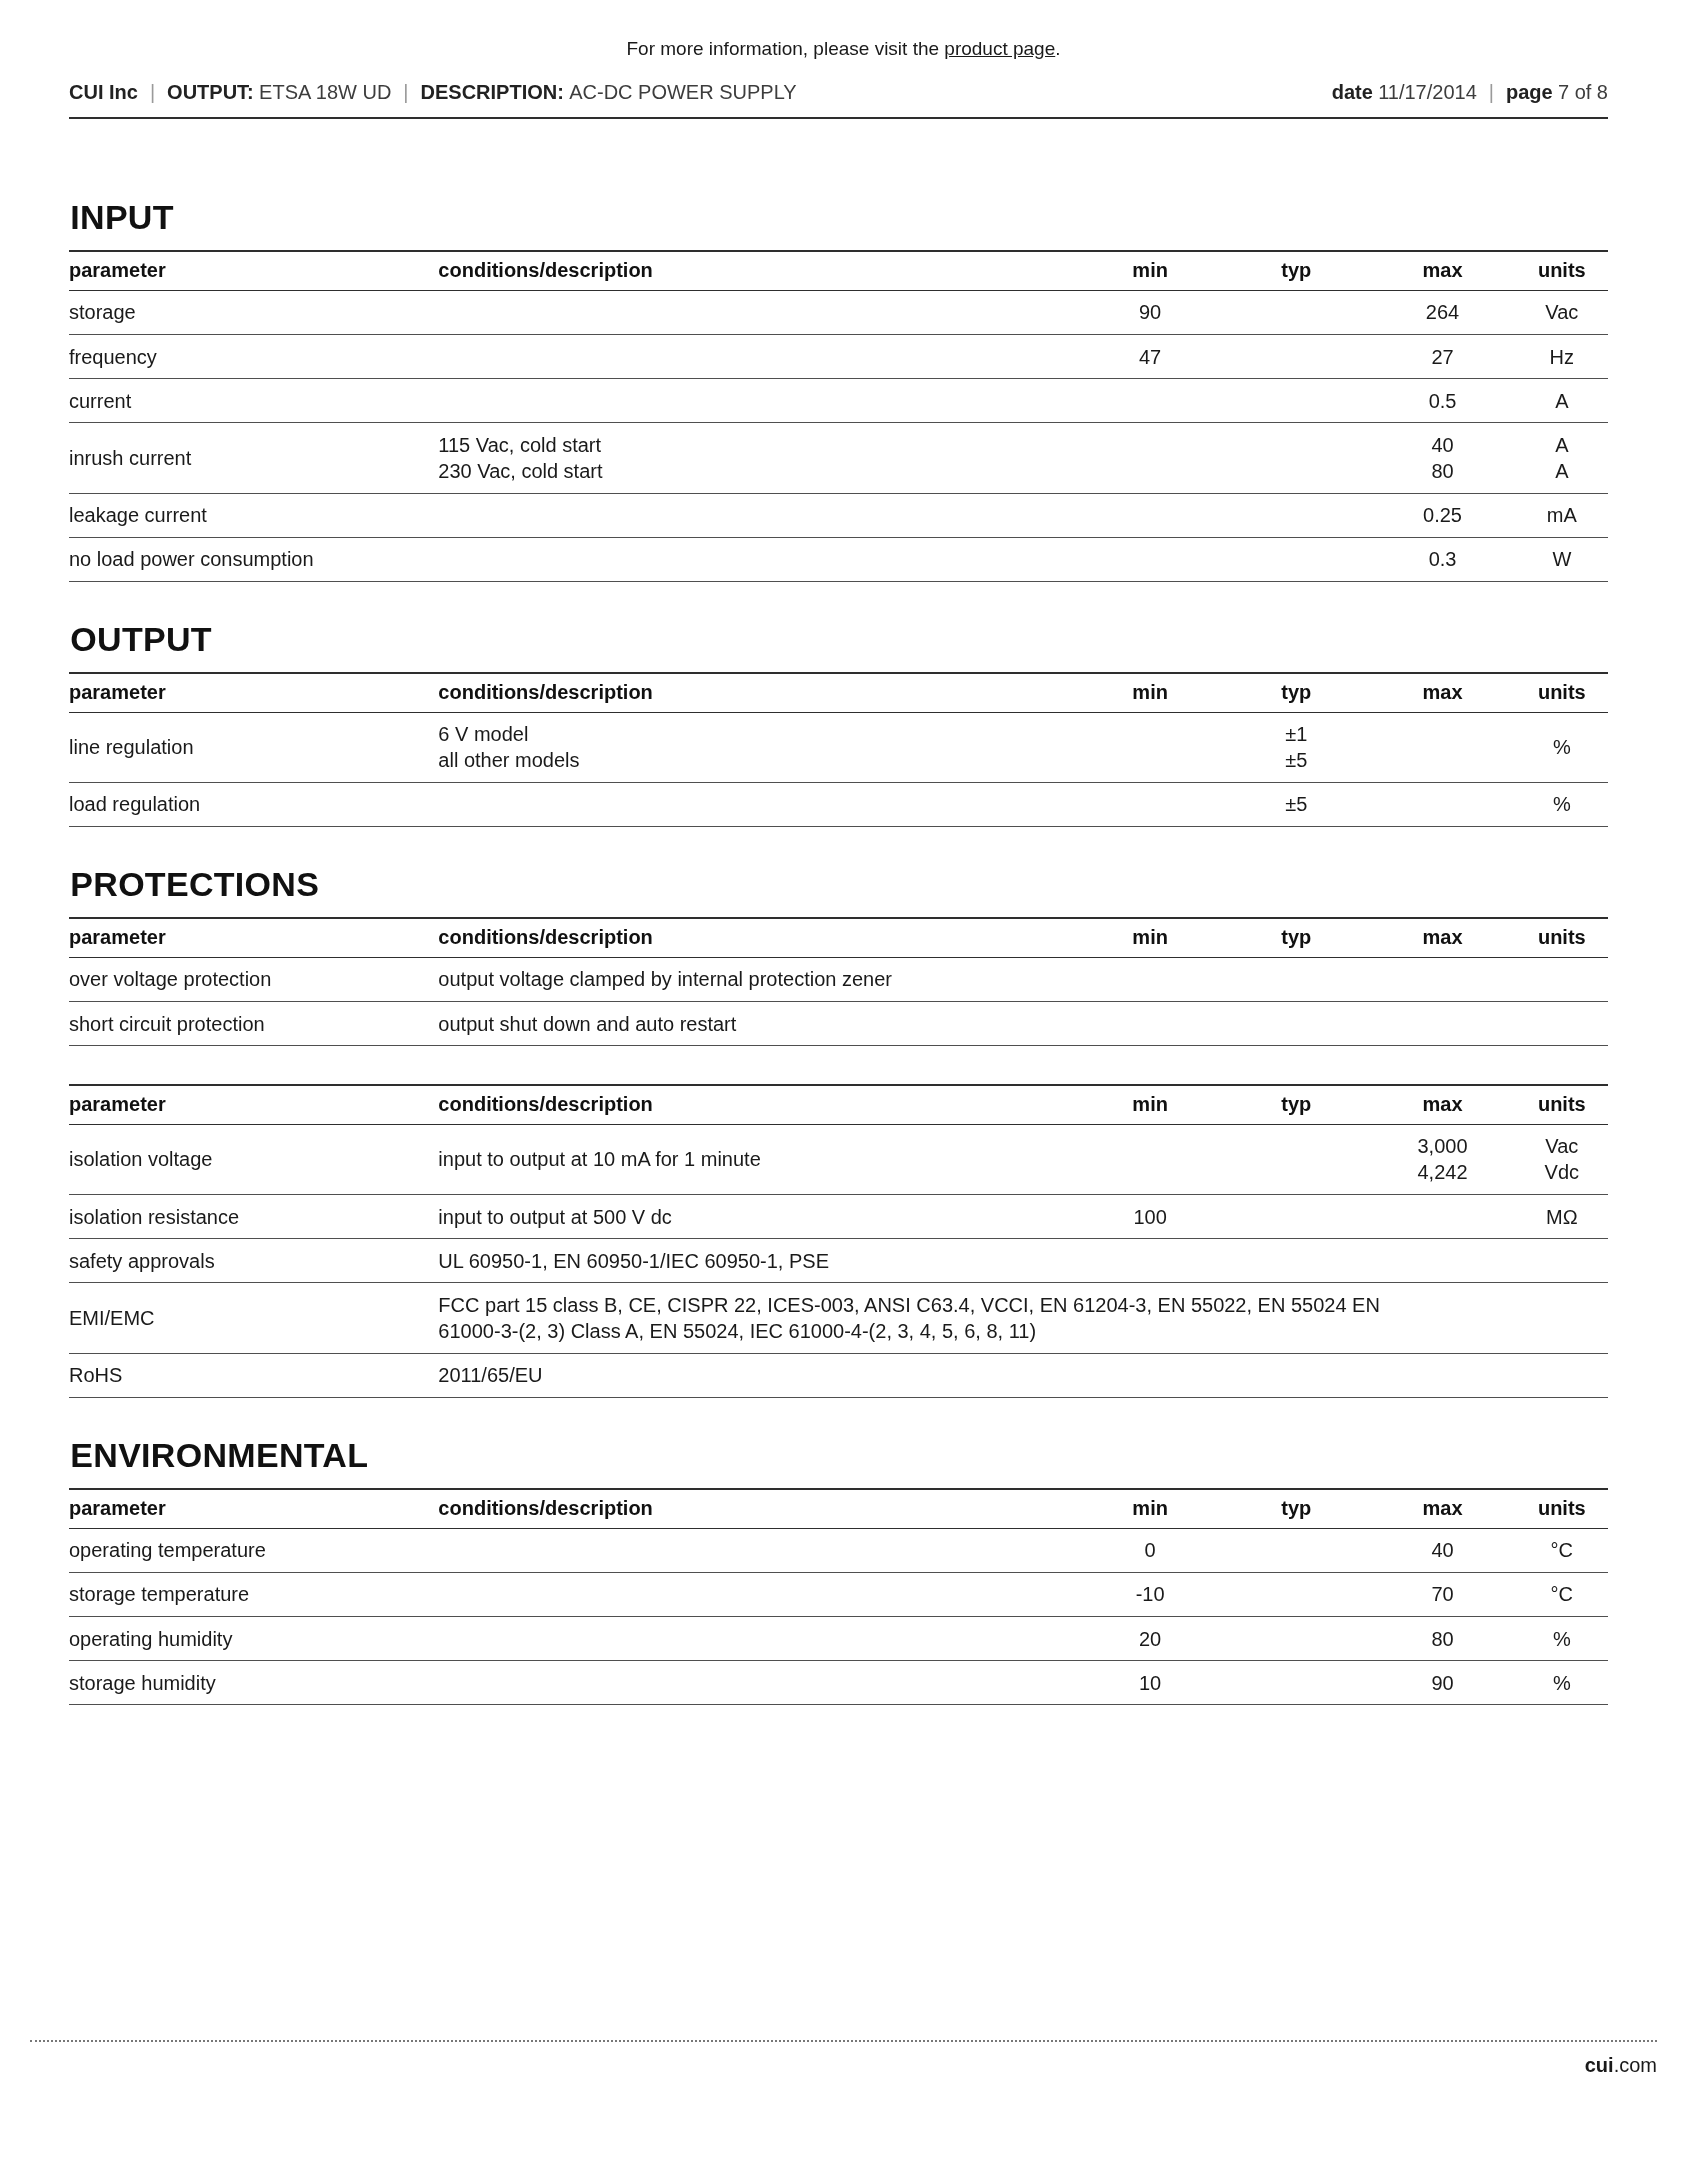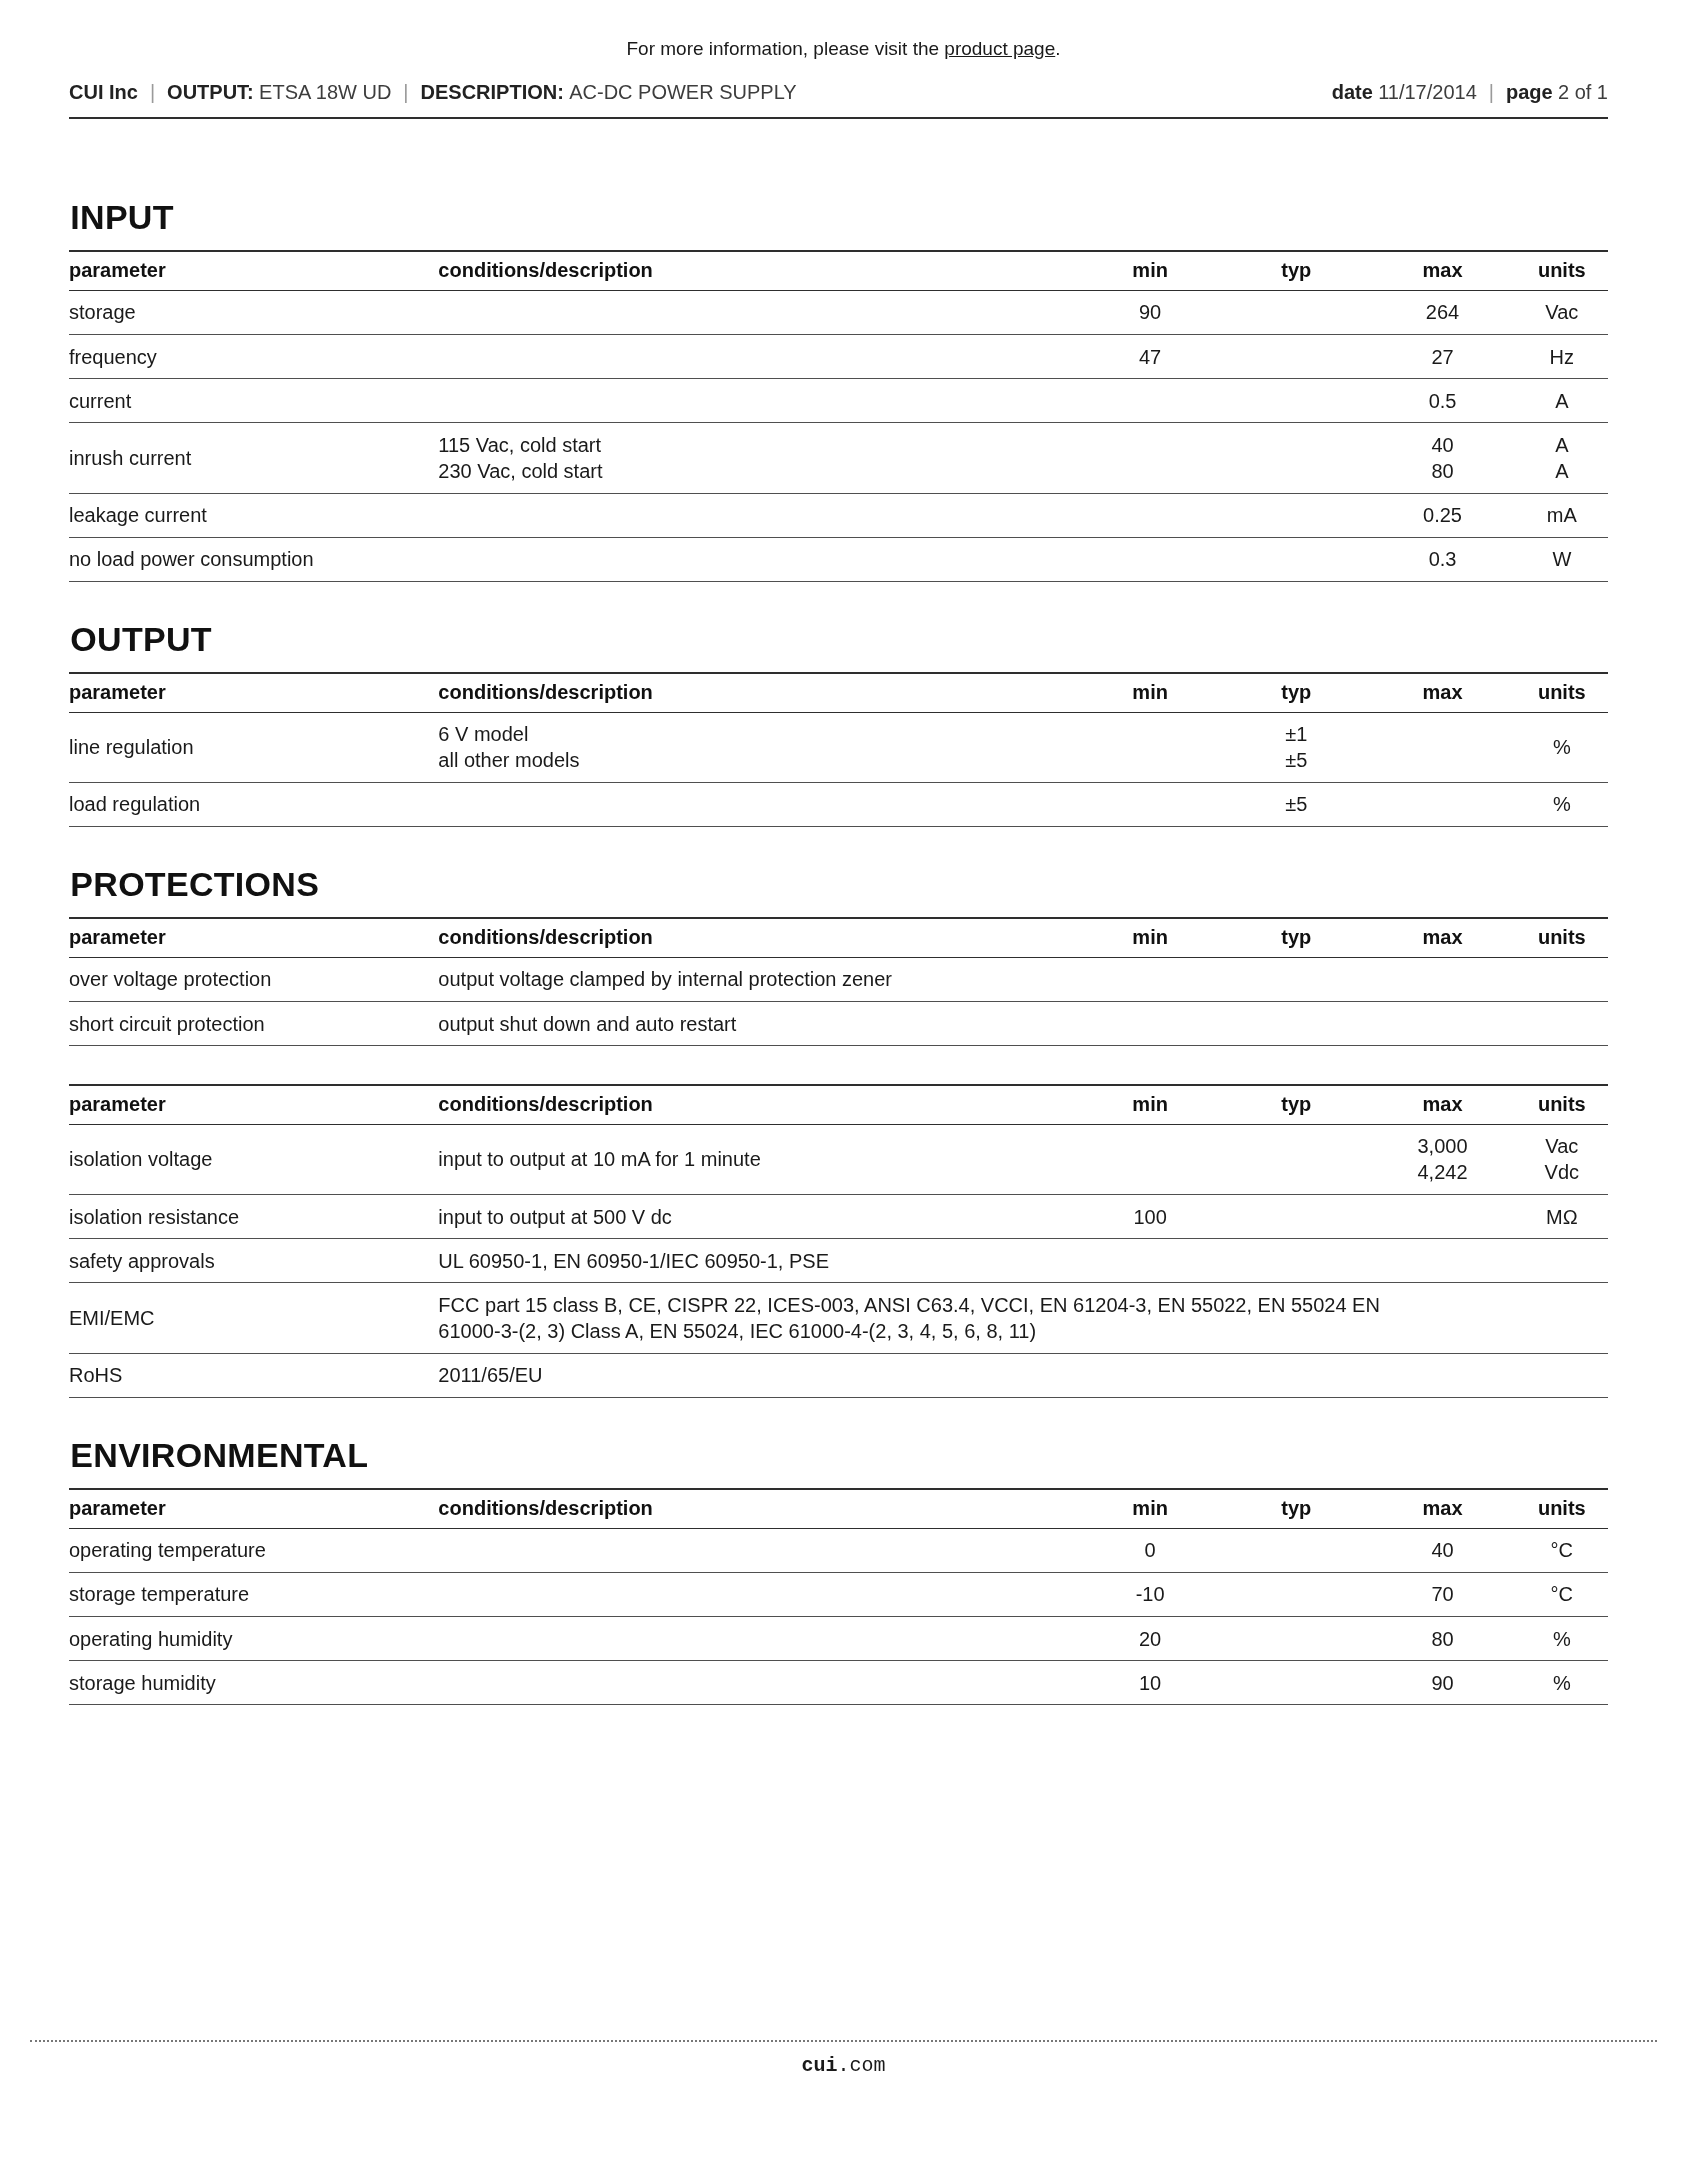--- a/index.html
+++ b/index.html
@@ -69,42 +69,41 @@
     padding: 8.6px 0;
     vertical-align: middle;
     line-height: 1.3;
   }
   table.spec th.c, table.spec td.c { text-align: center; }
   .footer {
     position: absolute;
     left: 30px; right: 30px; bottom: 38px;
     border-top: 2px dotted #777;
     padding-top: 12px;
-    text-align: center;
+    text-align: right;
     font-size: 20px;
     color: #1a1a1a;
-    font-family: Liberation Mono, monospace;
   }
   .footer .b { font-weight: bold; }
 </style>
 </head>
 <body>
 
 <div class="page">
 
   <div class="top-note">
     <span>For more information, please visit the </span><a href="#">product page</a><span>.</span>
   </div>
 
   <div class="header-bar">
     <div class="header-left">
       <span class="b">CUI Inc</span><span class="sep">|</span><span class="b">OUTPUT:</span><span class="v">ETSA 18W UD</span><span class="sep">|</span><span class="b">DESCRIPTION:</span><span class="v">AC-DC POWER SUPPLY</span>
     </div>
     <div class="header-right">
-      <span class="b">date</span><span class="v">11/17/2014</span><span class="sep">|</span><span class="b">page</span><span class="v">2 of 1</span>
+      <span class="b">date</span><span class="v">11/17/2014</span><span class="sep">|</span><span class="b">page</span><span class="v">7 of 8</span>
     </div>
   </div>
 
   <div class="content">
       <section class="section">
         <h2 class="section-title">INPUT</h2>
         <table class="spec">
           <colgroup>
             <col style="width: 24%;">
             <col style="width: 41.5%;">

